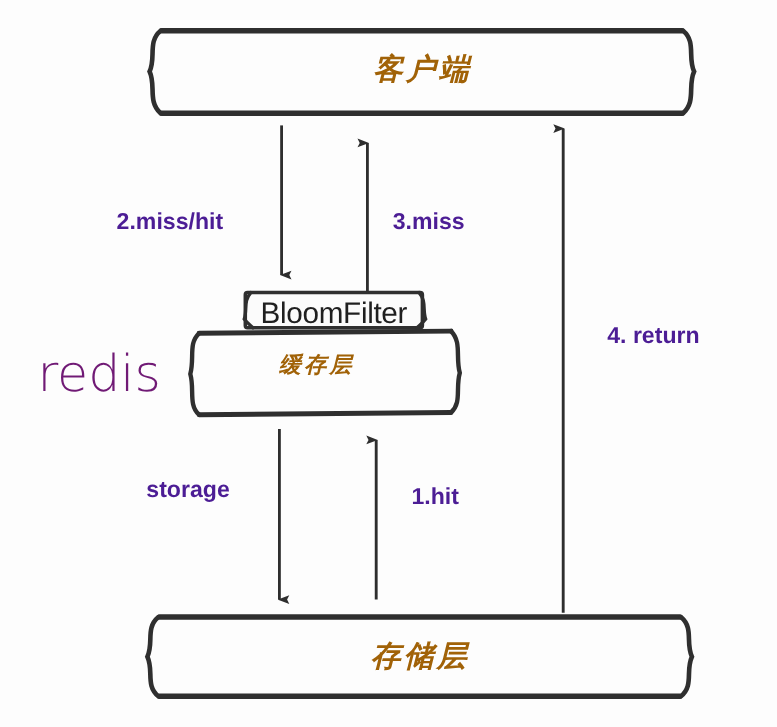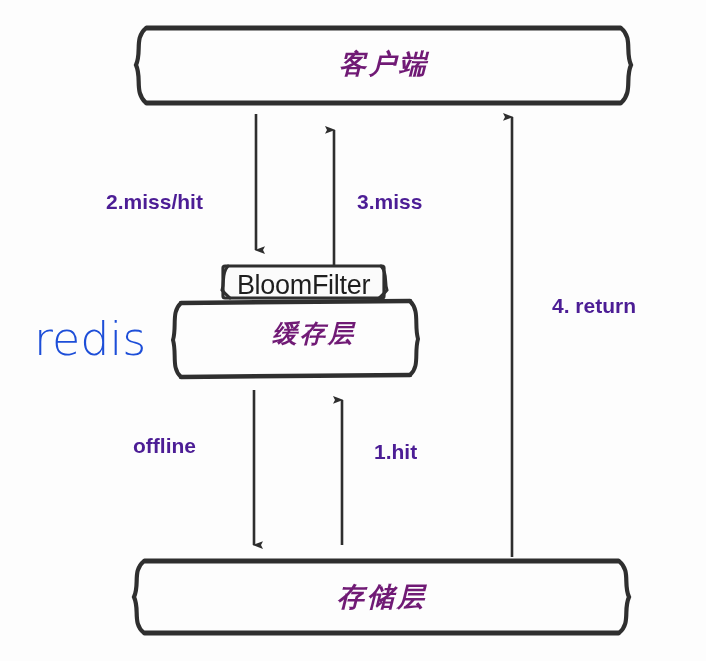--- a/index.html
+++ b/index.html
@@ -27,33 +27,33 @@
     white-space: pre;
     color: #2b2b2b;
     line-height: 1.15;
   }
   .cjk-label {
     font-family: "DejaVu Serif", "Liberation Serif", serif;
     font-weight: 700;
     font-style: italic;
     font-size: 27px;
     letter-spacing: 3px;
-    color: #701a75;
+    color: #a16207;
   }
   .step-label {
     font-family: "Liberation Sans", sans-serif;
     font-weight: 700;
     font-size: 21px;
     color: #4c1d95;
   }
   .brand-label {
     font-family: "DejaVu Sans", "Liberation Sans", sans-serif;
     font-weight: 300;
     font-size: 46px;
-    color: #1d4ed8;
+    color: #701a75;
     letter-spacing: 0px;
   }
   .bloom-label {
     font-family: "Liberation Sans", sans-serif;
     font-weight: 400;
     font-size: 27px;
     color: #1f1f1f;
     letter-spacing: -0.3px;
   }
   .center-x {
@@ -115,33 +115,33 @@
       <line x1="342" y1="545" x2="342" y2="400" stroke="#2e2e2e" stroke-width="2.6" marker-end="url(#arrowhead)"></line>
     </g>
 
     <g>
       <line x1="512" y1="557" x2="512" y2="117" stroke="#2e2e2e" stroke-width="2.6" marker-end="url(#arrowhead)"></line>
     </g>
   </svg>
 
   <div class="txt cjk-label center-x" style="left:147px; top:48px; width:474px;">客户端</div>
 
-  <div class="txt cjk-label center-x" style="left:199px; top:320px; width:230px; font-size:25px;">缓存层</div>
+  <div class="txt cjk-label center-x" style="left:173px; top:320px; width:230px; font-size:20px;">缓存层</div>
 
   <div class="txt bloom-label center-x" style="left:224px; top:270px; width:159px;">BloomFilter</div>
 
   <div class="txt cjk-label center-x" style="left:145px; top:581px; width:474px;">存储层</div>
 
   <div class="txt brand-label" style="left:34px; top:313px;">redis</div>
 
   <div class="txt step-label" style="left:106px; top:190px;">2.miss/hit</div>
 
   <div class="txt step-label" style="left:357px; top:190px;">3.miss</div>
 
   <div style="position:absolute; left:133px; top:429px;">
-    <div class="txt step-label" style="position:static; margin-top:5px;">offline</div>
+    <div class="txt step-label" style="position:static; margin-top:5px;">storage</div>
   </div>
 
   <div class="txt step-label" style="left:374px; top:440px;">1.hit</div>
 
   <div class="txt step-label" style="left:552px; top:294px;">4. return</div>
 
 </div>
 
 </body></html>

